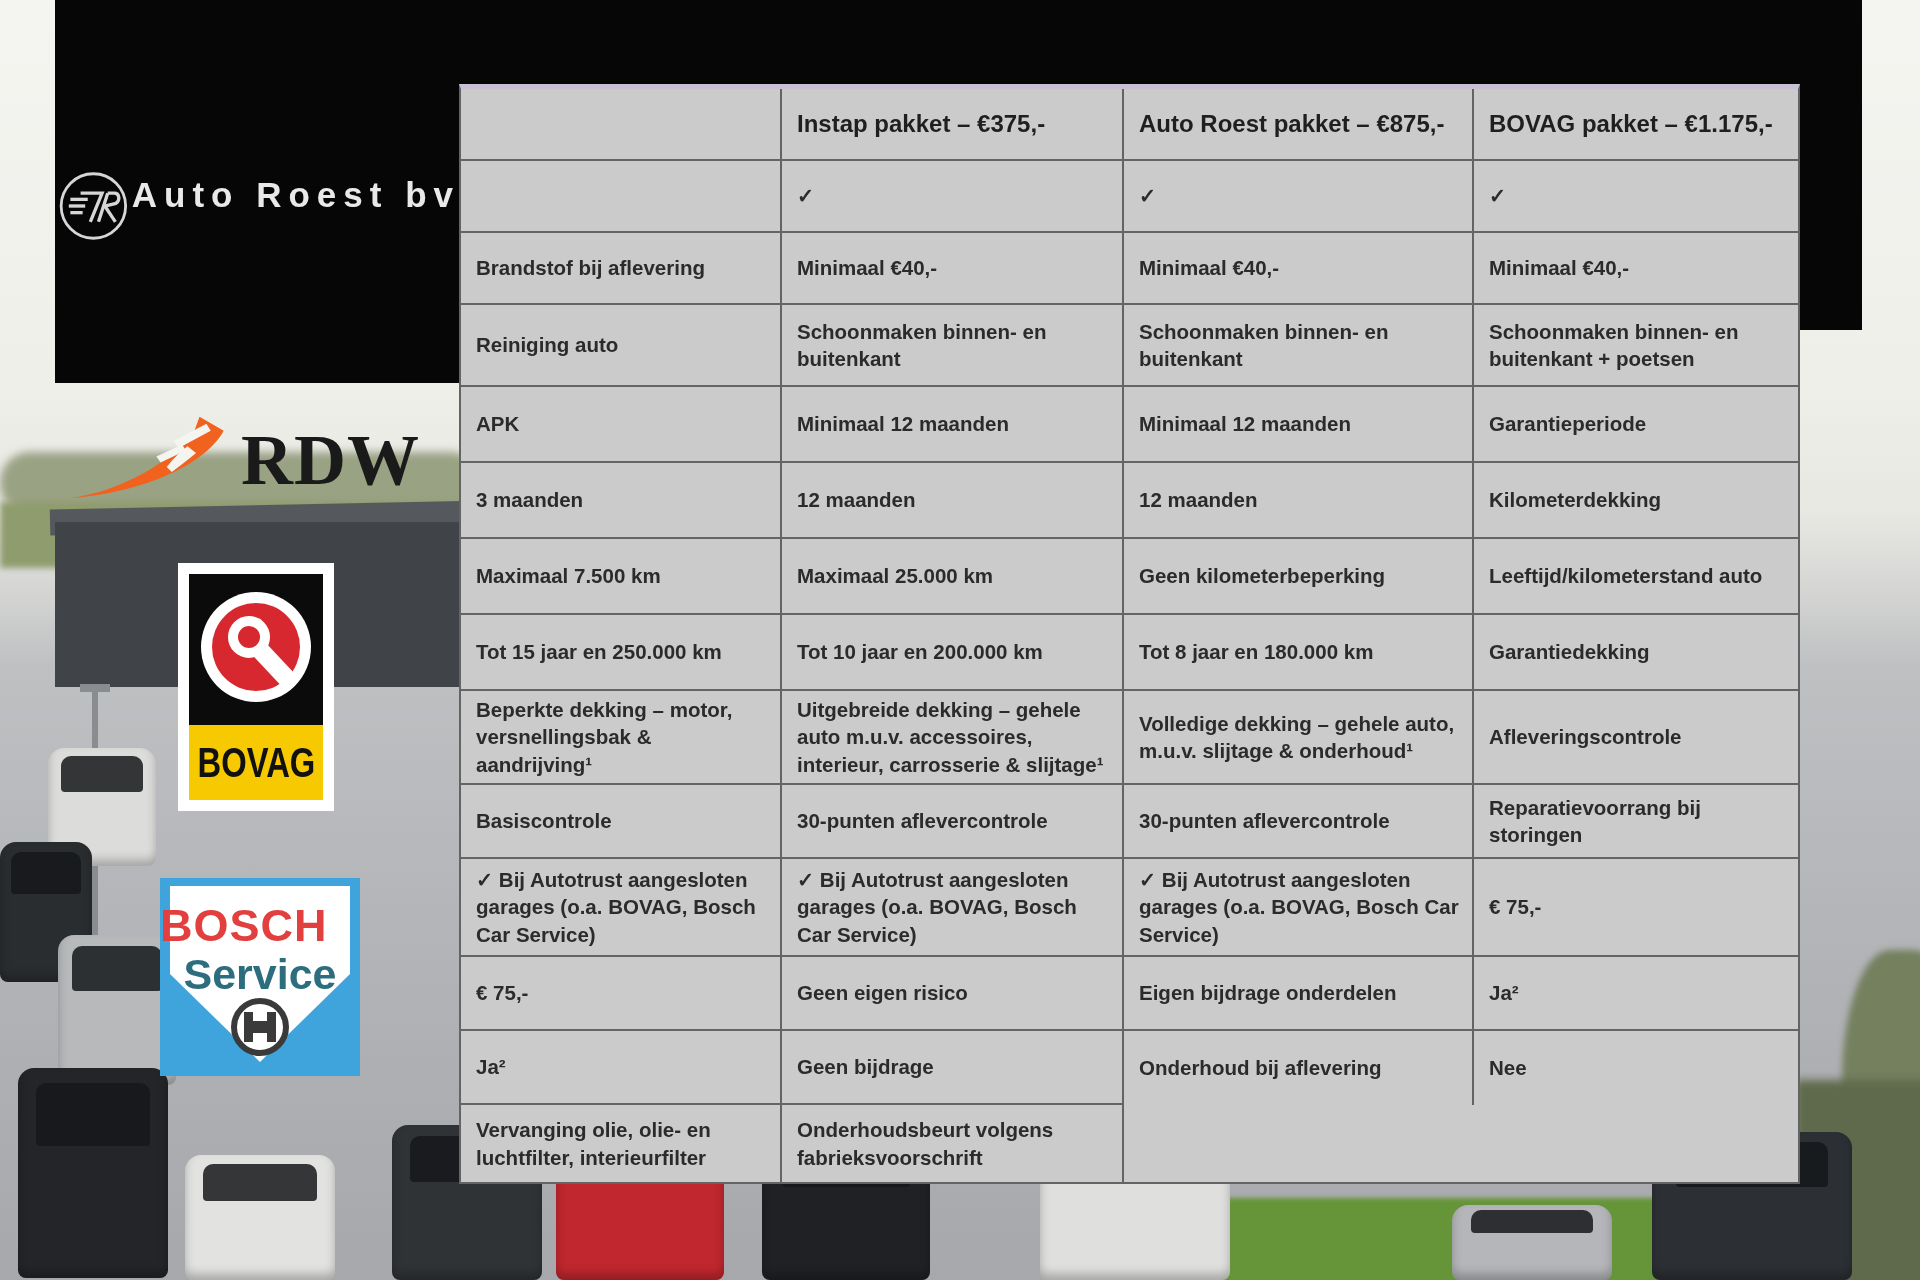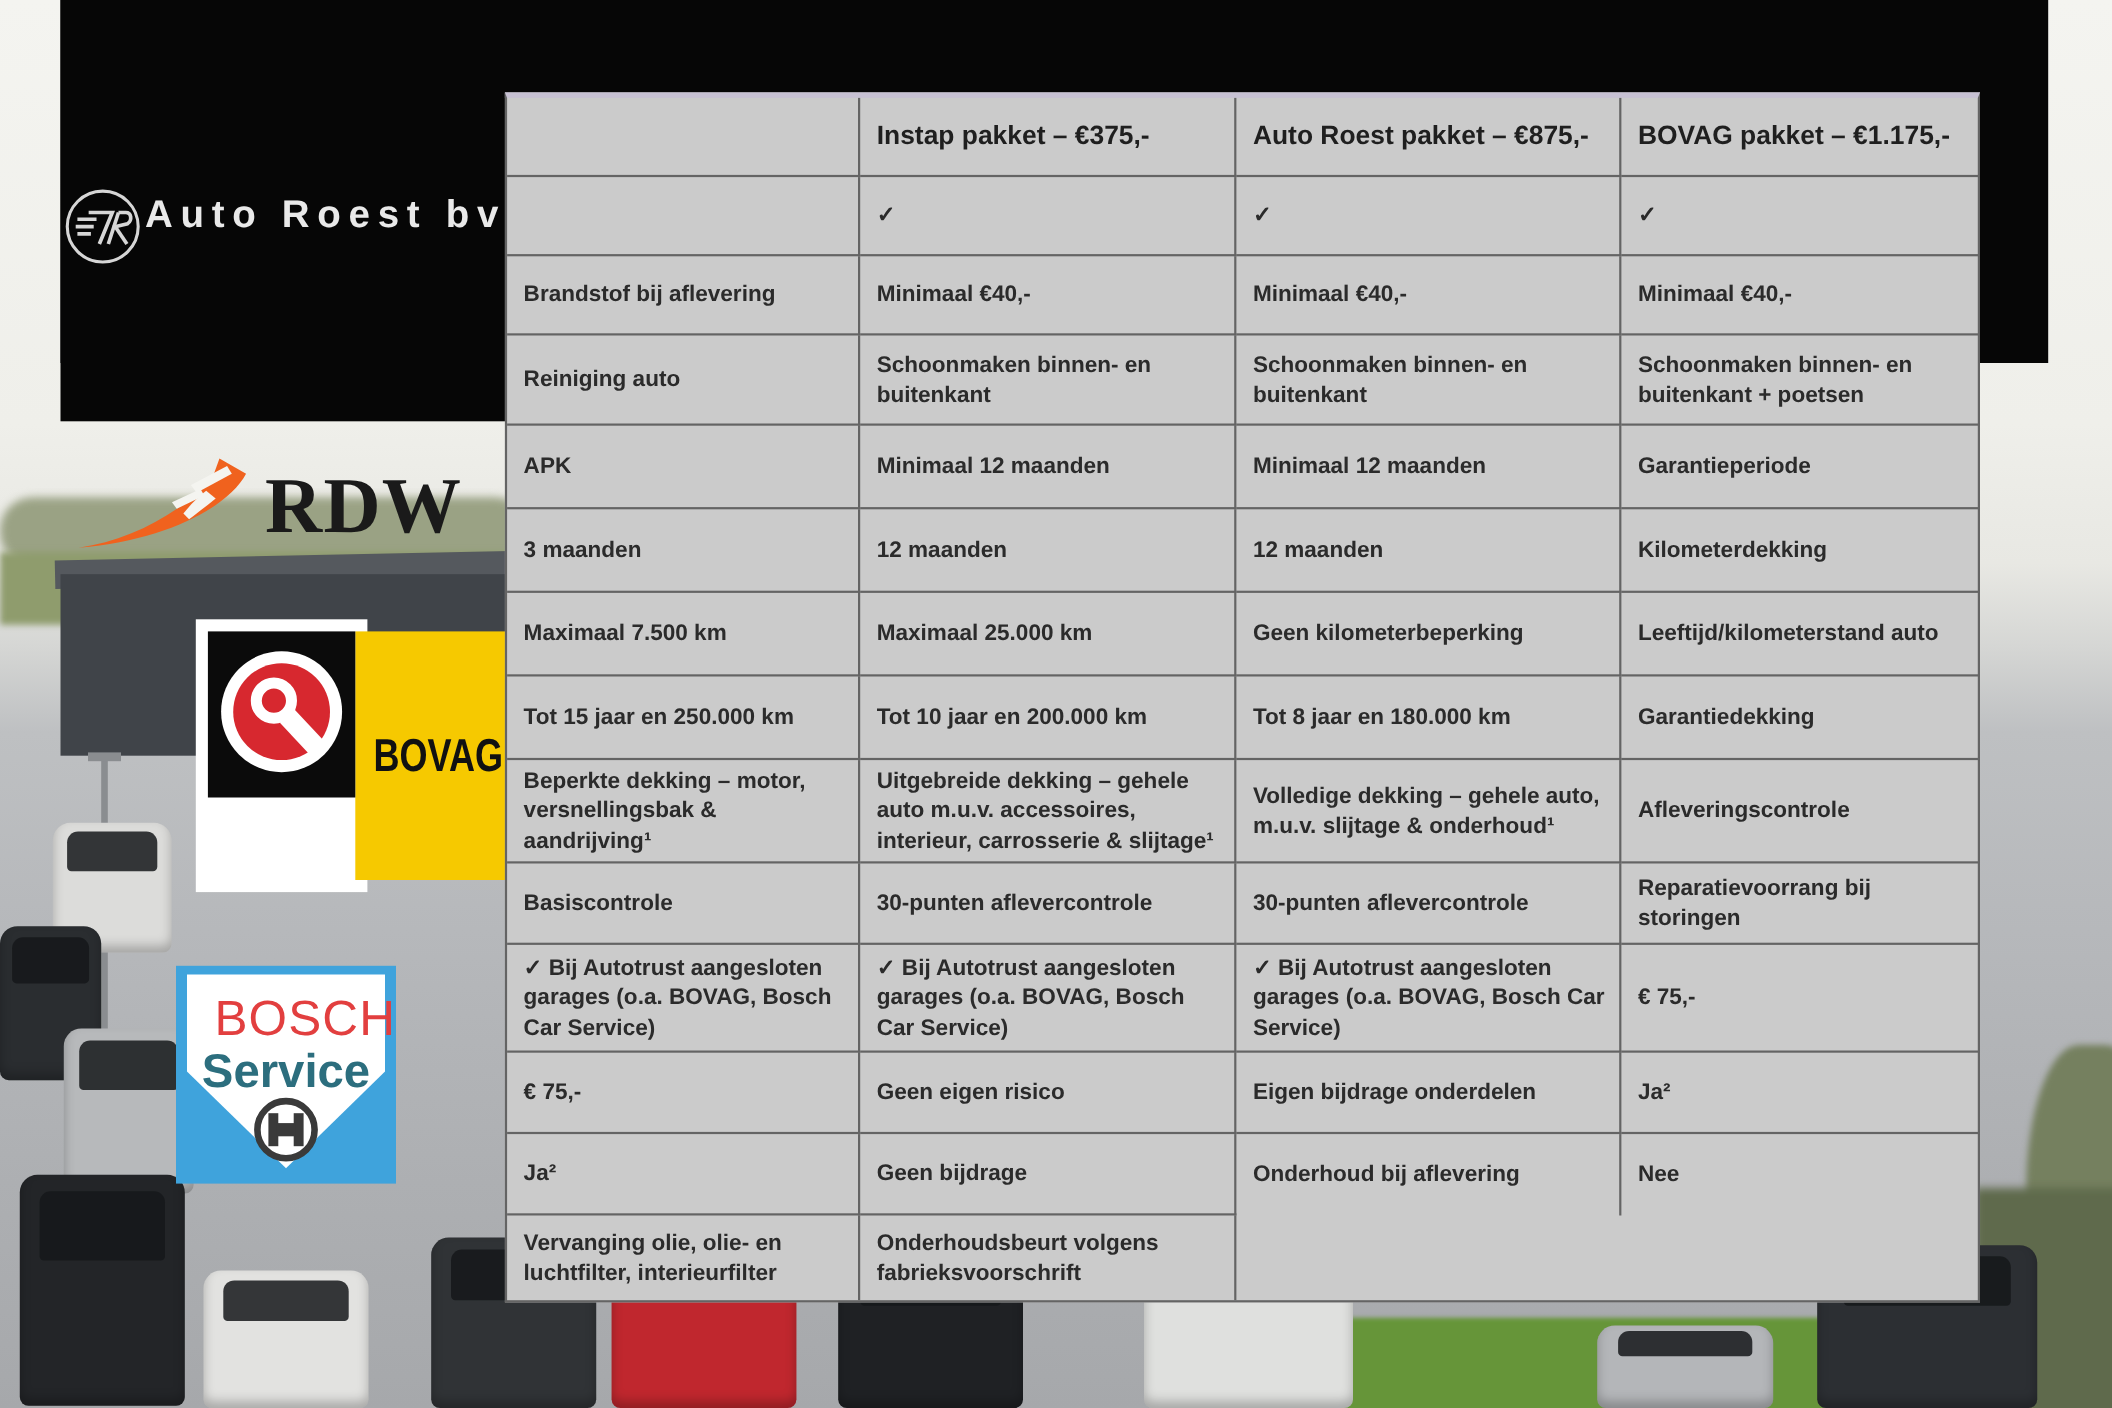--- a/index.html
+++ b/index.html
@@ -39,29 +39,29 @@
   .logo-box{position:absolute;left:55px;top:0;width:405px;height:383px;background:var(--band-black);z-index:3;
     display:flex;flex-direction:row;align-items:center;}
   .logo-mark{margin-top:28px;}
   .dealer-name{color:#E9E9E9;font-size:35px;font-weight:bold;letter-spacing:7px;margin-top:6px;white-space:nowrap;}
   
   .rdw{position:absolute;left:70px;top:408px;width:350px;height:104px;z-index:3;display:flex;align-items:center;}
   .rdw-text{font-family:"Liberation Serif",serif;font-weight:bold;color:var(--rdw-text);
     font-size:72px;letter-spacing:1px;margin-left:-6px;}
   
   .bovag{position:absolute;left:178px;top:563px;width:156px;height:248px;background:#fff;z-index:3;
-    padding:11px;box-sizing:border-box;display:flex;flex-direction:row;}
+    padding:11px;box-sizing:border-box;display:flex;flex-direction:column;}
   .bovag-top{background:#0b0b0b;height:151px;position:relative;display:flex;align-items:center;justify-content:center;}
   .bovag-bottom{background:var(--bovag-yellow);flex:1;display:flex;align-items:center;justify-content:center;}
   .bovag-word{font-weight:bold;font-size:42px;color:#111;transform:scaleX(.78);letter-spacing:0px;}
   
   .bosch{position:absolute;left:160px;top:878px;width:200px;height:198px;background:var(--bosch-blue);z-index:3;}
   .bosch svg{position:absolute;inset:0;}
-  .bosch-word{position:absolute;left:0;right:0;top:22px;text-align:right;
-    font-weight:normal;font-size:45px;color:var(--bosch-red);letter-spacing:1px;}
+  .bosch-word{position:absolute;left:0;right:0;top:22px;text-align:left;
+    font-weight:bold;font-size:45px;color:var(--bosch-red);letter-spacing:1px;}
   .bosch-service{position:absolute;left:0;right:0;top:72px;text-align:center;
     font-weight:bold;font-size:43px;color:var(--bosch-teal);}
   
   .pkg-table{
     position:absolute;left:459px;top:84px;width:1341px;z-index:4;
     background:var(--table-bg);
     border-top:5px solid var(--table-top);
     border-left:2px solid var(--table-border);
     border-right:2px solid var(--table-border);
     border-bottom:2px solid var(--table-border);

